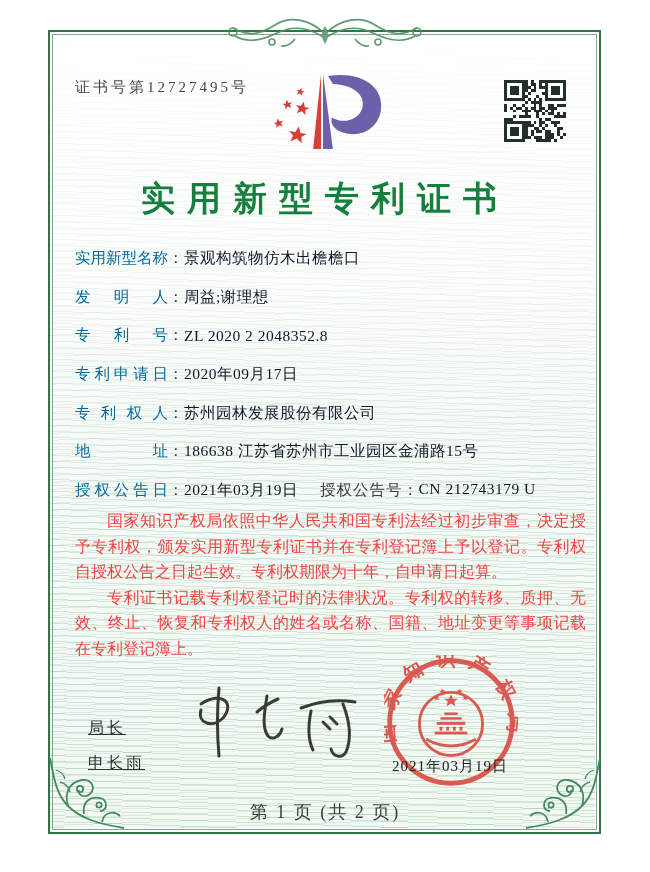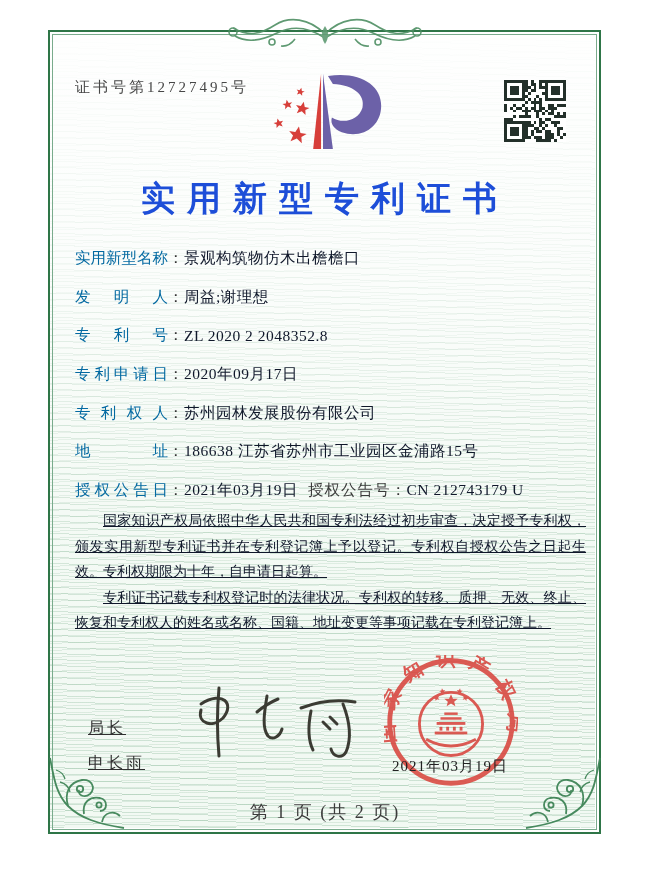--- a/index.html
+++ b/index.html
@@ -18,32 +18,32 @@
   .frame:after{content:"";position:absolute;inset:2px;border:1px solid #79ab8c;}
   .ornament{position:absolute;pointer-events:none;}
   
   .cert-no{position:absolute;left:75px;top:78px;font-size:15px;letter-spacing:3px;color:#474747;}
   .logo{position:absolute;left:256px;top:70px;}
   .qr{position:absolute;left:504px;top:80px;width:62px;height:62px;display:grid;
       grid-template-columns:repeat(21,1fr);grid-template-rows:repeat(21,1fr);background:#fff;}
   .qr i{display:block;}
   .qr i.d{background:#23302a;}
   .title{position:absolute;left:0;top:176px;width:100%;text-align:center;font-size:34px;
-         font-weight:700;letter-spacing:12px;color:#1d4ed8;}
+         font-weight:700;letter-spacing:12px;color:#15803d;}
   
   .fields{position:absolute;left:75px;top:239px;width:512px;}
   .frow{height:38.7px;display:flex;align-items:center;font-size:15.5px;white-space:nowrap;}
   .flabel{display:inline-block;width:93px;text-align:justify;text-align-last:justify;color:#0369a1;}
   .fcolon{display:inline-block;width:16px;color:#333;}
   .fvalue{letter-spacing:.5px;color:#0f172a;}
-  .grant-group{margin-left:10px;display:flex;align-items:center;}
+  .grant-group{margin-left:22px;display:flex;}
   .grant-group .flabel2{letter-spacing:1px;}
   
-  .paras{position:absolute;left:75px;top:508px;width:511px;font-size:14px;line-height:25.5px;
-         text-align:justify;color:#0f172a;text-decoration:underline;}
+  .paras{position:absolute;left:75px;top:508px;width:511px;font-size:16px;line-height:25.5px;
+         text-align:justify;color:#ef4444;}
   .paras p{margin:0;text-indent:2em;}
   
   .director{position:absolute;left:88px;top:718px;font-family:"Liberation Sans","DejaVu Sans",sans-serif;
             font-size:16px;letter-spacing:3px;color:#2f2f2f;text-decoration:underline;}
   .director div{margin-bottom:14px;}
   .signature{position:absolute;left:185px;top:678px;}
   .seal{position:absolute;left:384px;top:655px;}
   .seal-date{position:absolute;left:388px;top:757px;width:124px;font-size:15px;letter-spacing:1px;
              color:#222;text-align:center;}
   .footer{position:absolute;left:0;top:800px;width:100%;text-align:center;font-size:18px;

